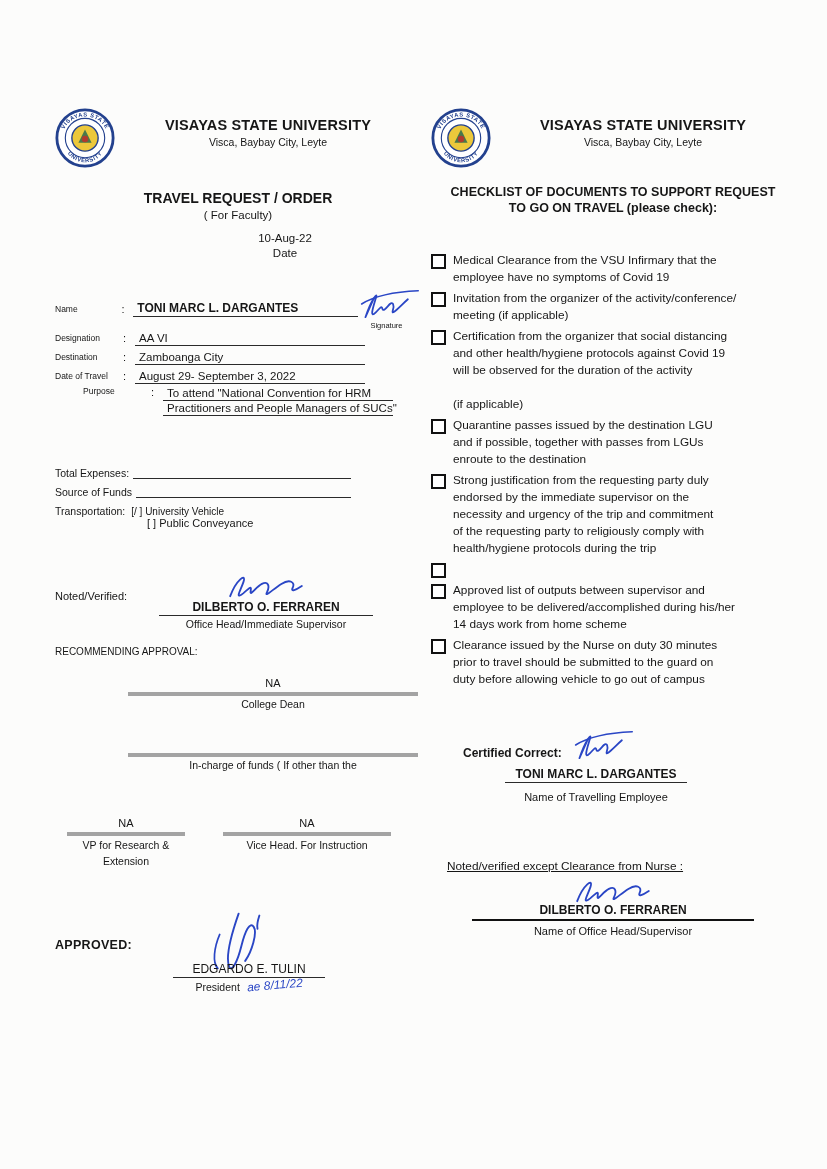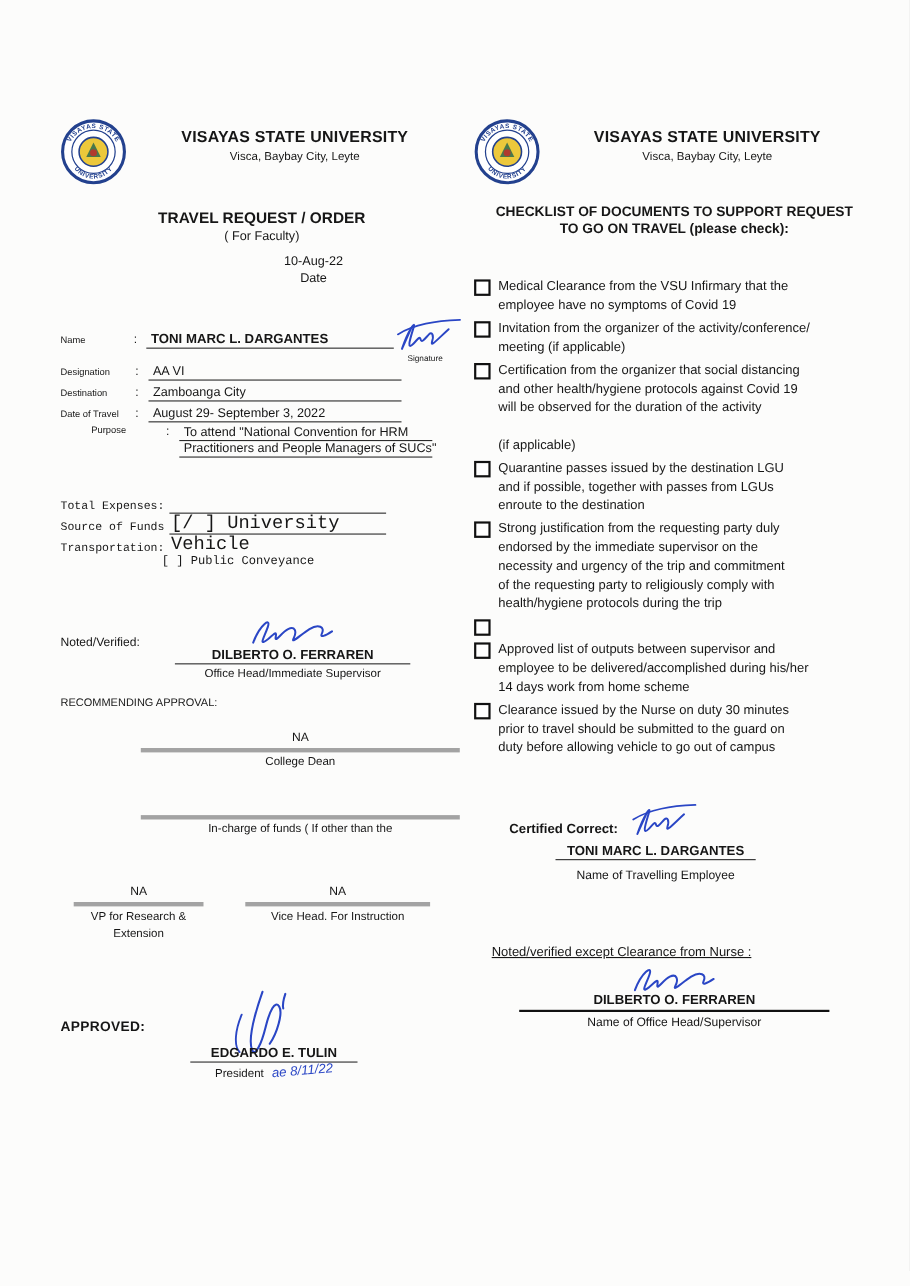--- a/index.html
+++ b/index.html
@@ -30,26 +30,26 @@
   .fvalue { width:226px; border-bottom:1px solid #2a2a2a; font-size:11.5px; padding:0 0 1px 4px; white-space:nowrap; }
   .fvalue.bold { font-weight:bold; font-size:12px; }
   .frow-name { margin-bottom:10px; }
   .sig-slot { position:relative; width:64px; height:30px; align-self:flex-end; }
   .sig-slot svg { position:absolute; left:-2px; bottom:-6px; }
   .sig-caption { position:absolute; bottom:-13px; left:12px; font-size:7.5px; }
   .frow-purpose { align-items:flex-start; margin-top:2px;justify-content:center; }
   .purpose-lines { width:230px; }
   .pline { display:block; width:226px; border-bottom:1px solid #2a2a2a; font-size:11.5px; padding:1px 0 1px 4px; white-space:nowrap; }
 
-  .expenses { margin-top:32px; width:296px;font-family:Liberation Mono, monospace; }
+  .expenses { margin-top:44px; width:296px; }
   .exp-row { display:flex; align-items:flex-end; height:19px; }
   .exp-label { font-size:10.5px; white-space:nowrap; }
   .exp-line { flex:1; border-bottom:1px solid #2a2a2a; margin-left:4px; height:14px; }
   .trans-row { display:flex; align-items:flex-end; height:19px; font-size:10.5px; }
-  .trans-opt { font-size:17px; margin-left:6px; }
+  .trans-opt { font-size:10px; margin-left:6px; }
   .trans-row2 { padding-left:92px; font-size:11px; height:17px; }
 
   .noted-block { position:relative; margin-top:34px; }
   .noted-label { position:absolute; left:0; top:22px; font-size:11px; }
   .noted-center { margin-left:104px; width:214px; text-align:center; }
   .noted-center svg { display:block; margin:0 auto -8px; }
   .noted-name { font-weight:bold; font-size:12px; border-bottom:1px solid #2a2a2a; padding-bottom:1px; }
   .noted-title { font-size:10.5px; margin-top:2px; }
 
   .recommending { margin-top:16px; font-size:10px; }
@@ -61,21 +61,21 @@
 
   .vp-row { display:flex; margin-top:46px; }
   .vp1 { margin-left:12px; width:118px; text-align:center; }
   .vp2 { margin-left:38px; width:168px; text-align:center; }
   .vp-title { font-size:10.5px; margin-top:2px; line-height:14px; }
 
   .approved-block { position:relative; margin-top:40px; height:90px; }
   .approved-label { position:absolute; left:0; top:30px; font-weight:bold; font-size:12.5px; letter-spacing:.3px; }
   .approved-center { position:absolute; left:118px; top:0; width:152px; text-align:center; }
   .approved-center .sig-tulin { display:block; margin:0 auto -14px; }
-  .app-name { font-weight:bold; font-size:12px; border-bottom:1px solid #2a2a2a; padding-bottom:1px; white-space:nowrap; }
+  .app-name { font-weight:normal; font-size:12px; border-bottom:1px solid #2a2a2a; padding-bottom:1px; white-space:nowrap; }
   .app-title-row { font-size:10.5px; margin-top:2px; white-space:nowrap; }
   .hand-note { font-style:italic; font-size:12px; margin-left:4px; display:inline-block; transform:rotate(-5deg); position:relative; top:-2px; }
 
   
   .chk-title { text-align:center; margin-top:16px; font-weight:bold; font-size:12.5px; line-height:16px; }
   .checklist { margin-top:36px; }
   .check-item { display:flex; margin-bottom:4px; }
   .checkbox { width:11px; height:11px; border:2px solid #111; margin:2px 7px 0 0; flex:0 0 auto; background:#fff; }
   .check-text { font-size:11.8px; line-height:17px; white-space:pre-line; }
 

